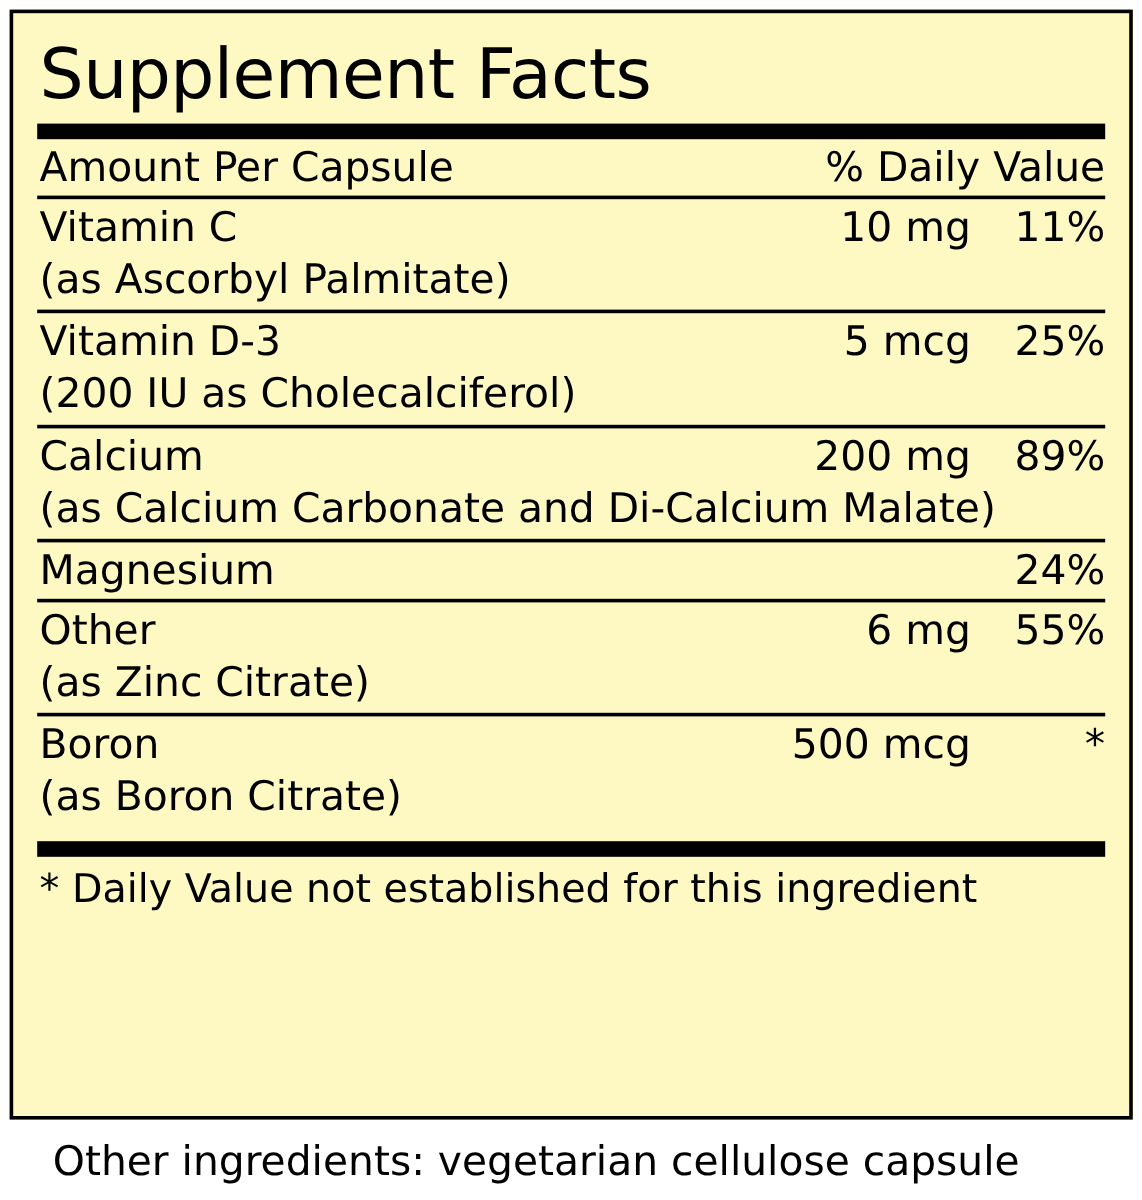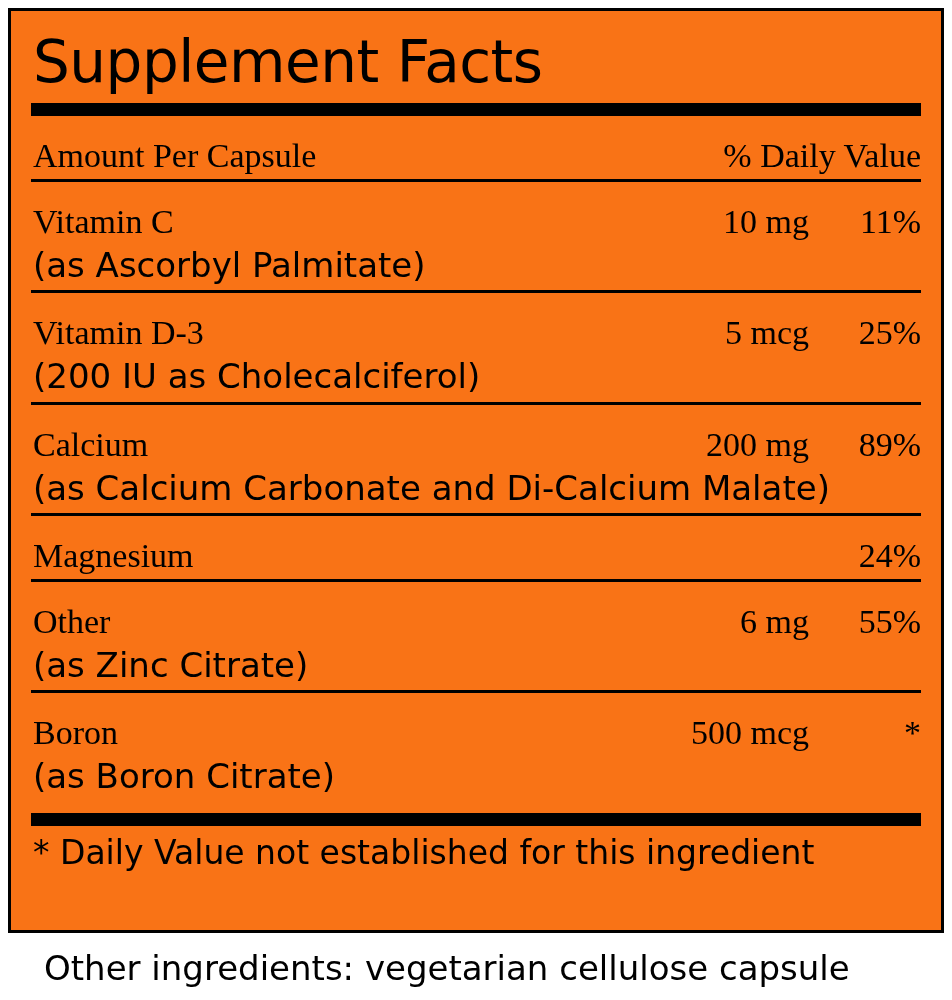--- a/index.html
+++ b/index.html
@@ -21,21 +21,21 @@
     box-sizing: border-box;
   }
   .panel {
     position: absolute;
     left: 8px;
     top: 8px;
     width: 936px;
     height: 925px;
     box-sizing: border-box;
     border: 3px solid #000000;
-    background: #f97316;
+    background: #fef9c3;
     padding: 16px 20px 0 20px;
   }
   .title {
     font-size: 58px;
     line-height: 1.0;
     font-weight: normal;
     letter-spacing: -0.5px;
     margin: 6px 0 0 2px;
   }
   .serving {
@@ -51,22 +51,21 @@
   .rule-thin {
     height: 3px;
     background: #000000;
     margin: 0;
   }
   .row {
     display: flex;
     align-items: flex-end;
     font-size: 34px;
     line-height: 1.18;
-    padding: 20px 0 3px 0;
-    font-family: Liberation Serif, serif;
+    padding: 4px 0 3px 0;
   }
   .row .name {
     flex: 1 1 auto;
     white-space: nowrap;
     padding-left: 2px;
   }
   .row .amount {
     flex: 0 0 auto;
     text-align: right;
     white-space: nowrap;

